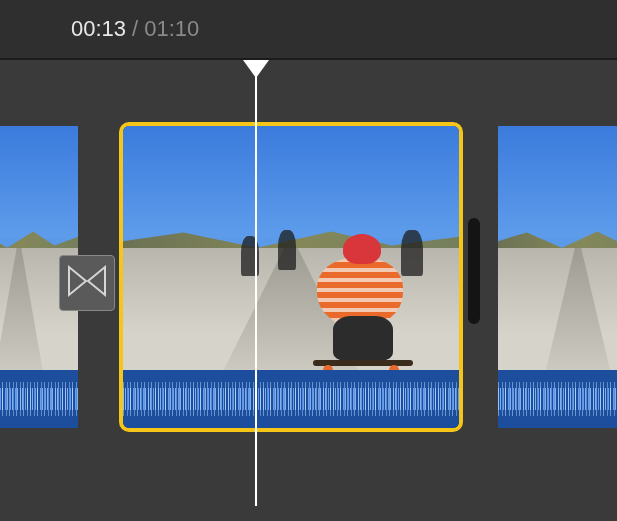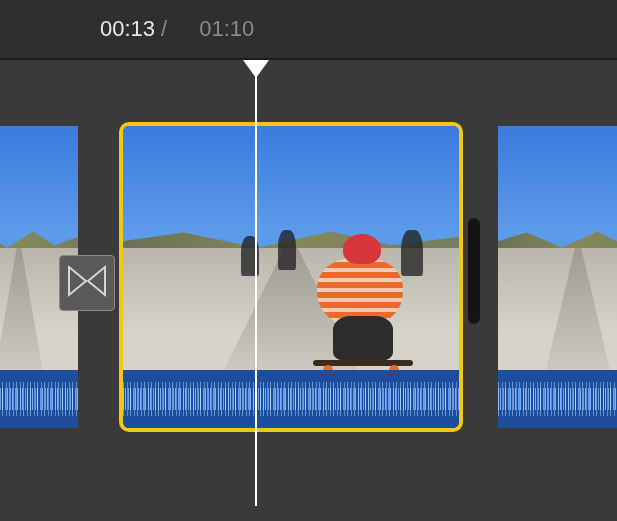--- a/index.html
+++ b/index.html
@@ -10,28 +10,28 @@
       overflow: hidden;
       font-family: -apple-system, "Helvetica Neue", Arial, sans-serif;
       position: relative;
     }
     
     .header {
       height: 60px;
       background: #2f2f2f;
       display: flex;
       align-items: center;
-      padding-left: 100px;
+      padding-left: 71px;
       font-size: 22px;
       font-weight: 400;
       border-bottom: 2px solid #1c1c1c;
     }
     .time-current { color: #e8e8e8; }
     .time-sep { color: #8a8a8a; margin: 0 6px; }
-    .time-total { color: #8a8a8a; margin-left: 26px; }
+    .time-total { color: #8a8a8a; }
 
     
     .playhead-marker {
       position: absolute;
       top: 60px;
       left: 243px;
       width: 0; height: 0;
       border-left: 13px solid transparent;
       border-right: 13px solid transparent;
       border-top: 18px solid #ffffff;

